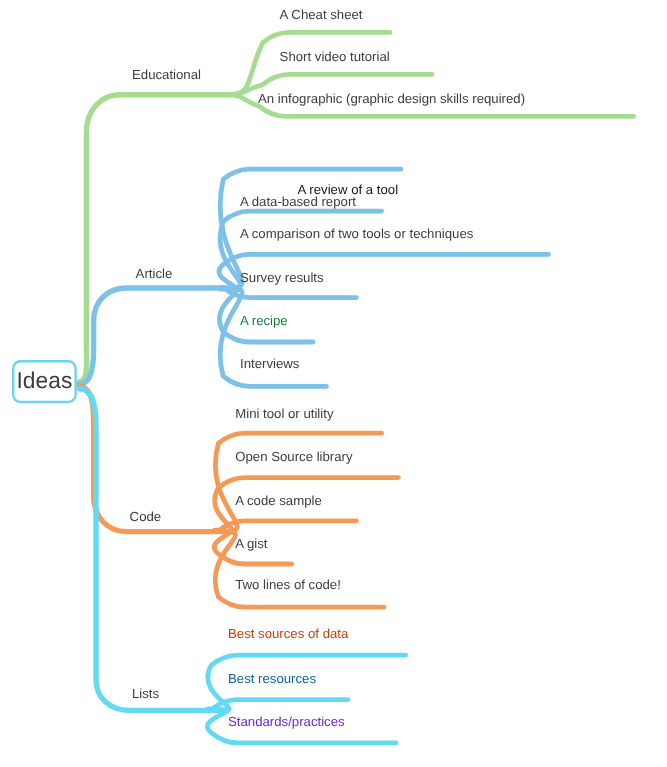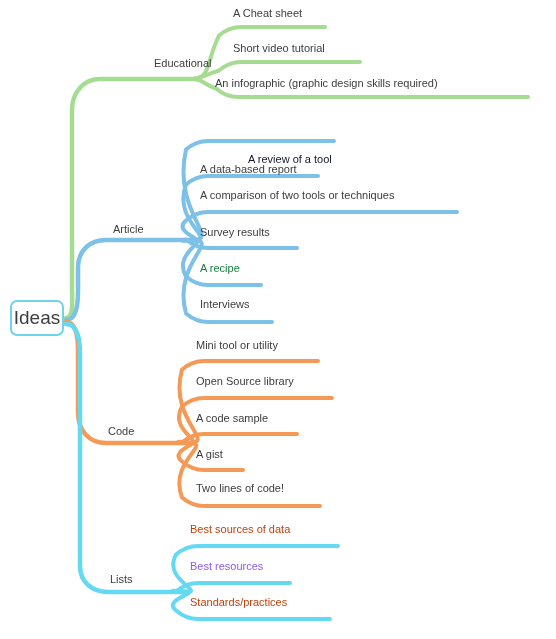--- a/index.html
+++ b/index.html
@@ -78,36 +78,36 @@
       <path d="M 186,592 C 205.32,592 162,579.12 176,554.5 Q 186,546 198,546 L 338,546" class="branch-path" stroke="#63d9f2" stroke-width="4"></path>
       <path d="M 186,592 C 200,592 162,589.48 176,591.5 Q 186,583 198,583 L 290,583" class="branch-path" stroke="#63d9f2" stroke-width="4"></path>
       <path d="M 186,592 C 200,592 162,599.56 176,610.5 Q 186,619 198,619 L 330,619" class="branch-path" stroke="#63d9f2" stroke-width="4"></path>
     </svg>
 
   <div class="root-node" id="root-node" style="left: 10px; top: 300px; width: 54px; height: 36px; border-color: rgb(111, 211, 239); color: rgb(61, 61, 61);">
     <span>Ideas</span>
   </div>
 
   <div id="labels-layer">
-      <div class="node-label" style="left: 110px; top: 58px; color: rgb(61, 61, 61); margin-left: 44px;">Educational</div>
+      <div class="node-label" style="left: 110px; top: 58px; color: rgb(61, 61, 61);">Educational</div>
       <div class="node-label" style="left: 233px; top: 8px; color: rgb(61, 61, 61);">A Cheat sheet</div>
       <div class="node-label" style="left: 233px; top: 43px; color: rgb(61, 61, 61);">Short video tutorial</div>
       <div class="node-label" style="left: 215px; top: 78px; color: rgb(61, 61, 61);">An infographic (graphic design skills required)</div>
       <div class="node-label" style="left: 113px; top: 224px; color: rgb(61, 61, 61);">Article</div>
       <div class="node-label" style="left: 200px; top: 119px; color: rgb(61, 61, 61); margin-top: 45px;">A data-based report</div>
       <div class="node-label" style="left: 200px; top: 154px; color: #0f172a; margin-left: 48px;">A review of a tool</div>
       <div class="node-label" style="left: 200px; top: 190px; color: rgb(61, 61, 61);">A comparison of two tools or techniques</div>
       <div class="node-label" style="left: 200px; top: 227px; color: rgb(61, 61, 61);">Survey results</div>
       <div class="node-label" style="left: 200px; top: 263px; color: #15803d;">A recipe</div>
       <div class="node-label" style="left: 200px; top: 299px; color: rgb(61, 61, 61);">Interviews</div>
       <div class="node-label" style="left: 108px; top: 426px; color: rgb(61, 61, 61);">Code</div>
       <div class="node-label" style="left: 196px; top: 340px; color: rgb(61, 61, 61);">Mini tool or utility</div>
       <div class="node-label" style="left: 196px; top: 376px; color: rgb(61, 61, 61);">Open Source library</div>
       <div class="node-label" style="left: 196px; top: 413px; color: rgb(61, 61, 61);">A code sample</div>
       <div class="node-label" style="left: 196px; top: 449px; color: rgb(61, 61, 61);">A gist</div>
       <div class="node-label" style="left: 196px; top: 483px; color: rgb(61, 61, 61);">Two lines of code!</div>
       <div class="node-label" style="left: 110px; top: 574px; color: rgb(61, 61, 61);">Lists</div>
       <div class="node-label" style="left: 190px; top: 524px; color: #c2410c;">Best sources of data</div>
-      <div class="node-label" style="left: 190px; top: 561px; color: #8b5cf6;">Best resources</div>
-      <div class="node-label" style="left: 190px; top: 597px; color: #c2410c; text-align: right;">Standards/practices</div>
+      <div class="node-label" style="left: 190px; top: 561px; color: #0369a1;">Best resources</div>
+      <div class="node-label" style="left: 190px; top: 597px; color: #6d28d9; text-align: right;">Standards/practices</div>
     </div>
 
 </div>
 
 </body></html>

